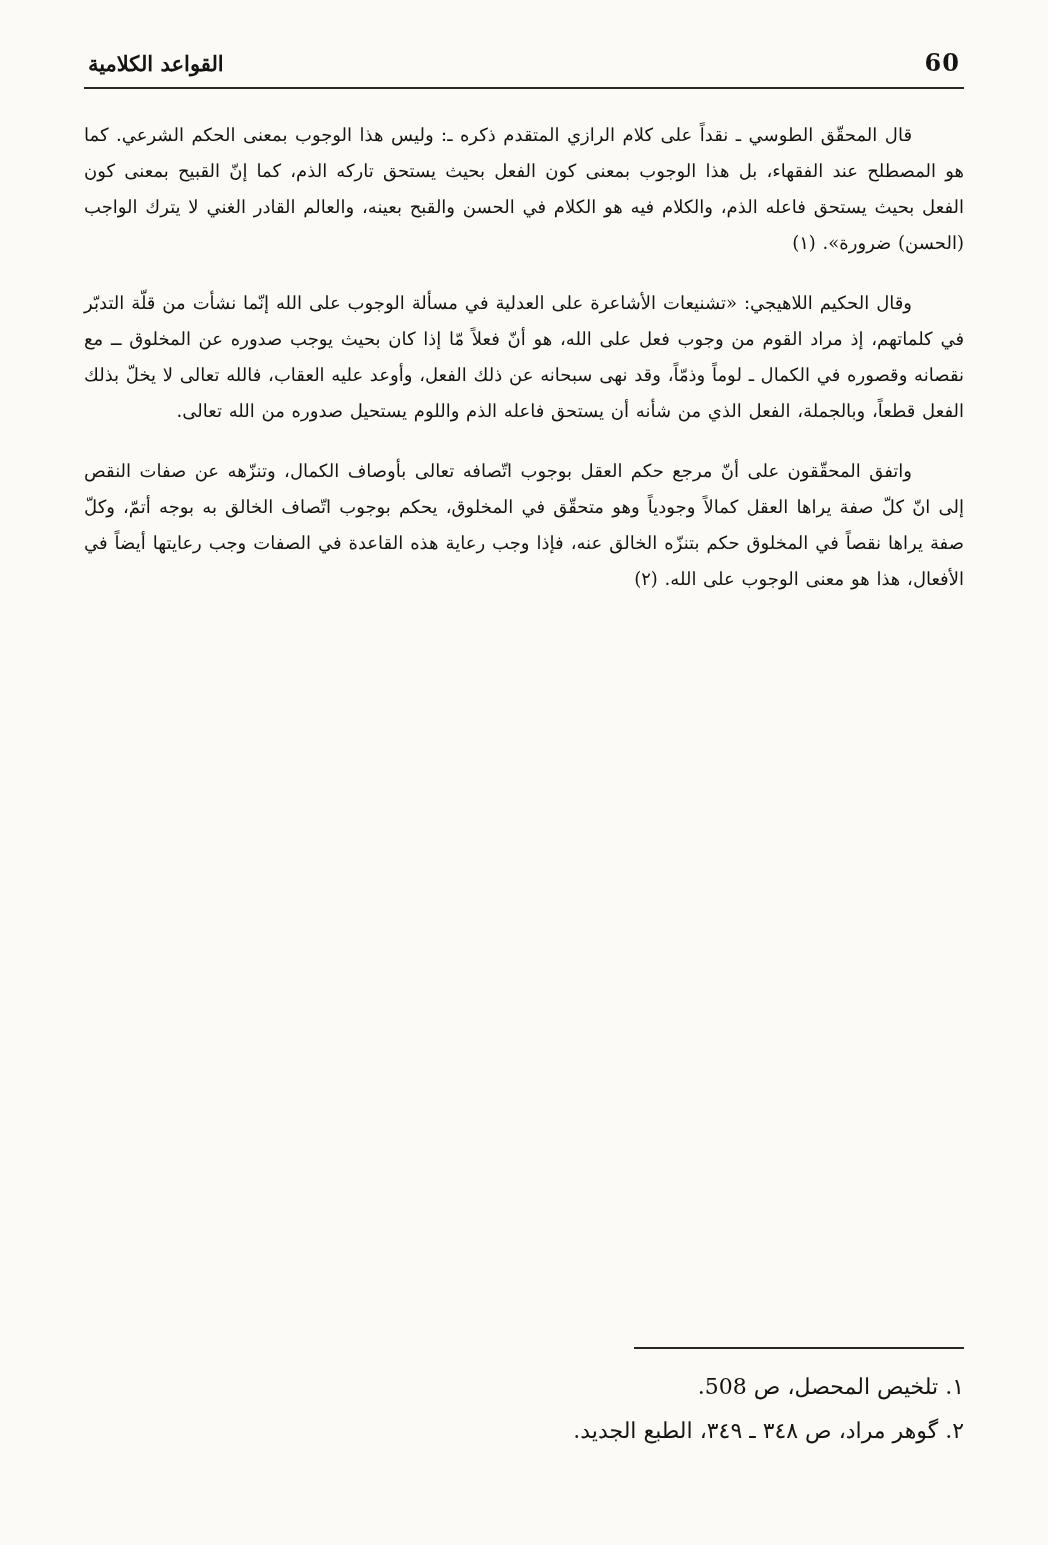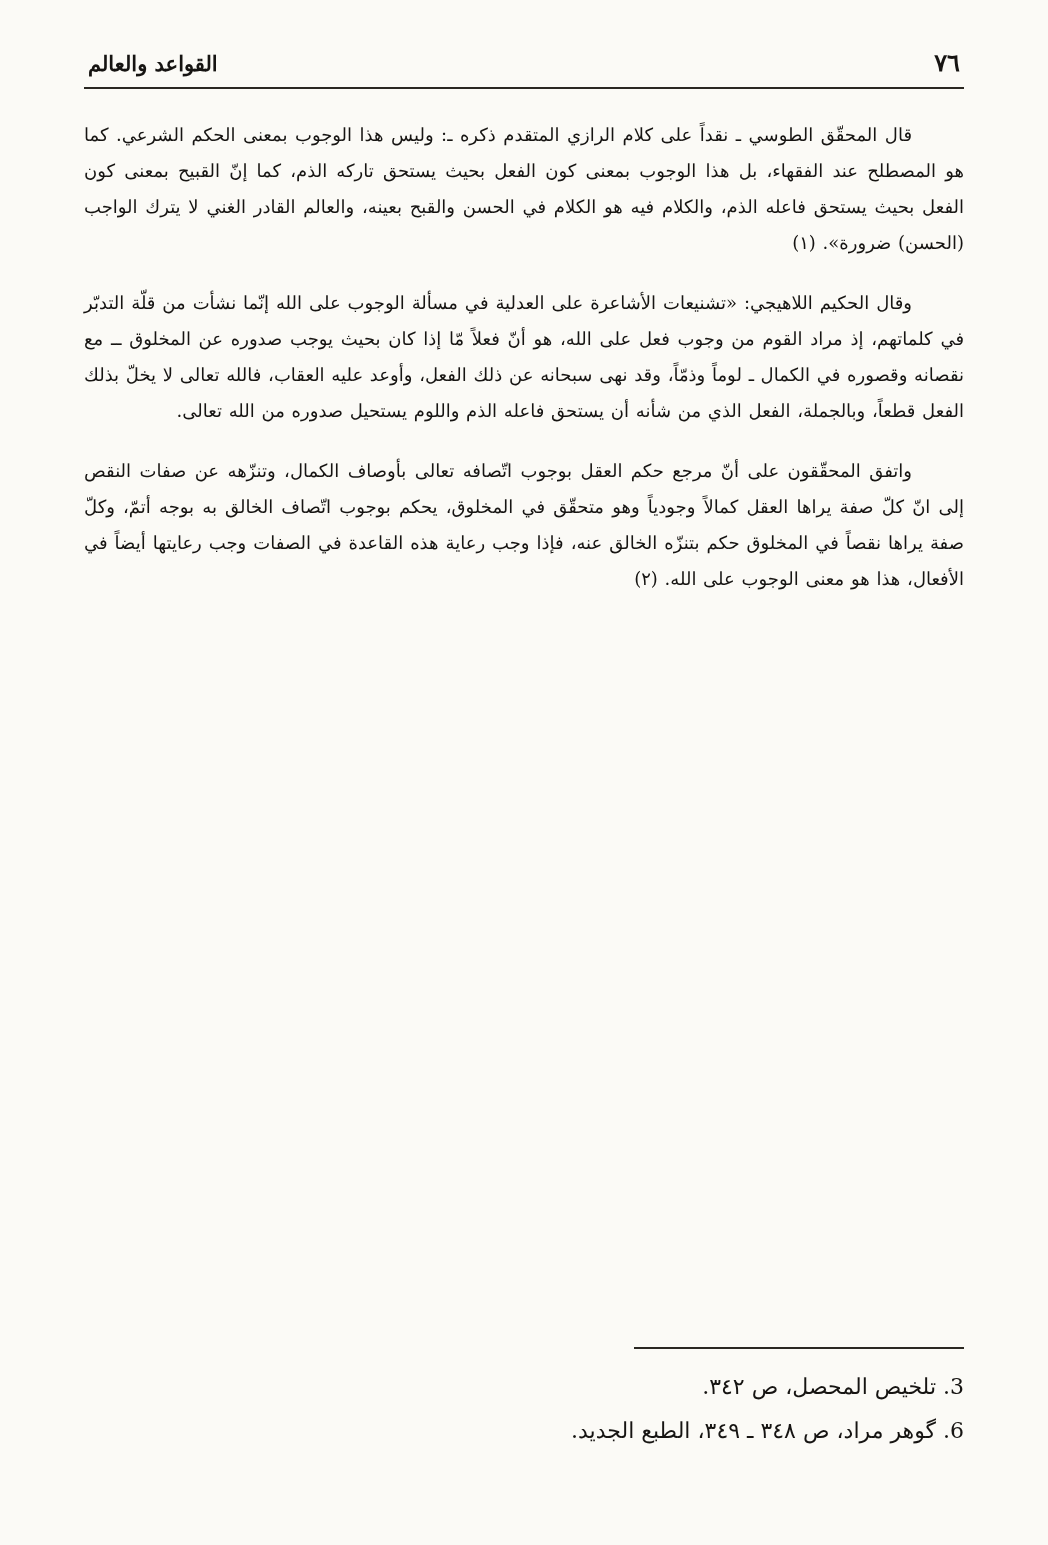--- a/index.html
+++ b/index.html
@@ -71,31 +71,31 @@
     line-height: 2.0;
     text-align: right;
   }
 </style>
 </head>
 <body>
 
 <div class="page">
 
   <header class="page-header">
-    <span class="page-number">٧٦</span>
-    <span class="book-title">القواعد والعالم</span>
+    <span class="page-number">60</span>
+    <span class="book-title">القواعد الكلامية</span>
   </header>
 
   <div class="header-rule"></div>
 
   <main class="page-body">
     <p class="para">قال المحقّق الطوسي ـ نقداً على كلام الرازي المتقدم ذكره ـ: وليس هذا الوجوب بمعنى الحكم الشرعي. كما هو المصطلح عند الفقهاء، بل هذا الوجوب بمعنى كون الفعل بحيث يستحق تاركه الذم، كما إنّ القبيح بمعنى كون الفعل بحيث يستحق فاعله الذم، والكلام فيه هو الكلام في الحسن والقبح بعينه، والعالم القادر الغني لا يترك الواجب (الحسن) ضرورة». (١)</p>
     <p class="para">وقال الحكيم اللاهيجي: «تشنيعات الأشاعرة على العدلية في مسألة الوجوب على الله إنّما نشأت من قلّة التدبّر في كلماتهم، إذ مراد القوم من وجوب فعل على الله، هو أنّ فعلاً مّا إذا كان بحيث يوجب صدوره عن المخلوق ــ مع نقصانه وقصوره في الكمال ـ لوماً وذمّاً، وقد نهى سبحانه عن ذلك الفعل، وأوعد عليه العقاب، فالله تعالى لا يخلّ بذلك الفعل قطعاً، وبالجملة، الفعل الذي من شأنه أن يستحق فاعله الذم واللوم يستحيل صدوره من الله تعالى.</p>
     <p class="para">واتفق المحقّقون على أنّ مرجع حكم العقل بوجوب اتّصافه تعالى بأوصاف الكمال، وتنزّهه عن صفات النقص إلى انّ كلّ صفة يراها العقل كمالاً وجودياً وهو متحقّق في المخلوق، يحكم بوجوب اتّصاف الخالق به بوجه أتمّ، وكلّ صفة يراها نقصاً في المخلوق حكم بتنزّه الخالق عنه، فإذا وجب رعاية هذه القاعدة في الصفات وجب رعايتها أيضاً في الأفعال، هذا هو معنى الوجوب على الله. (٢)</p>
   </main>
 
   <footer class="footnotes">
     <div class="footnote-rule"></div>
-    <p class="footnote">3. تلخيص المحصل، ص ٣٤٢.</p>
-    <p class="footnote">6. گوهر مراد، ص ٣٤٨ ـ ٣٤٩، الطبع الجديد.</p>
+    <p class="footnote">١. تلخيص المحصل، ص 508.</p>
+    <p class="footnote">٢. گوهر مراد، ص ٣٤٨ ـ ٣٤٩، الطبع الجديد.</p>
   </footer>
 
 </div>
 
 </body></html>

